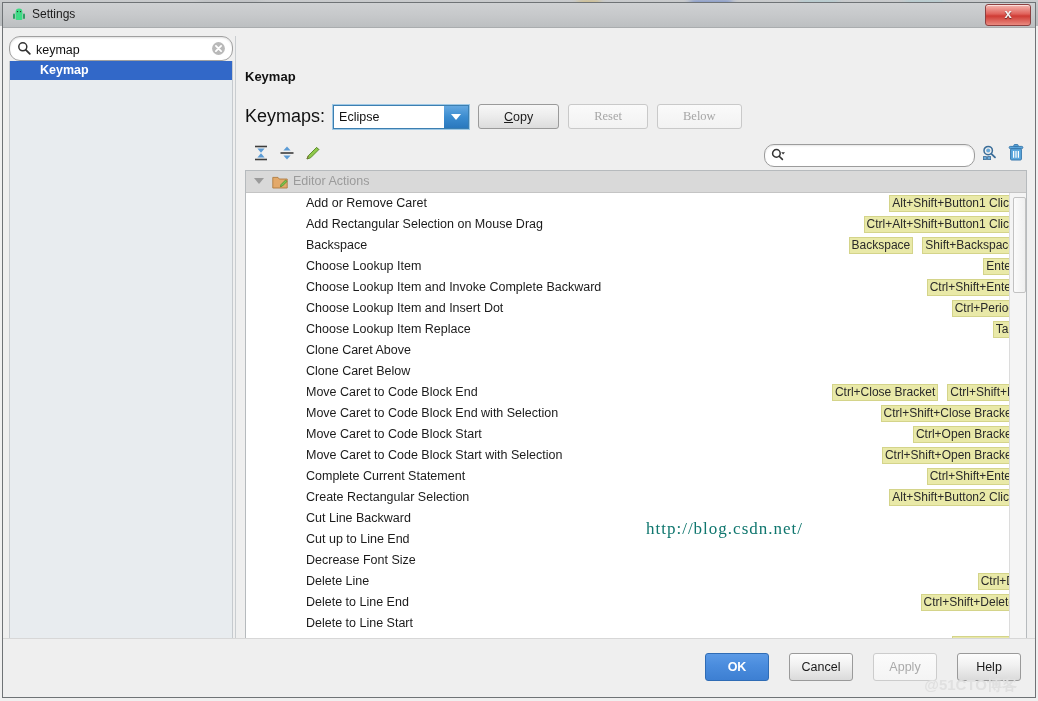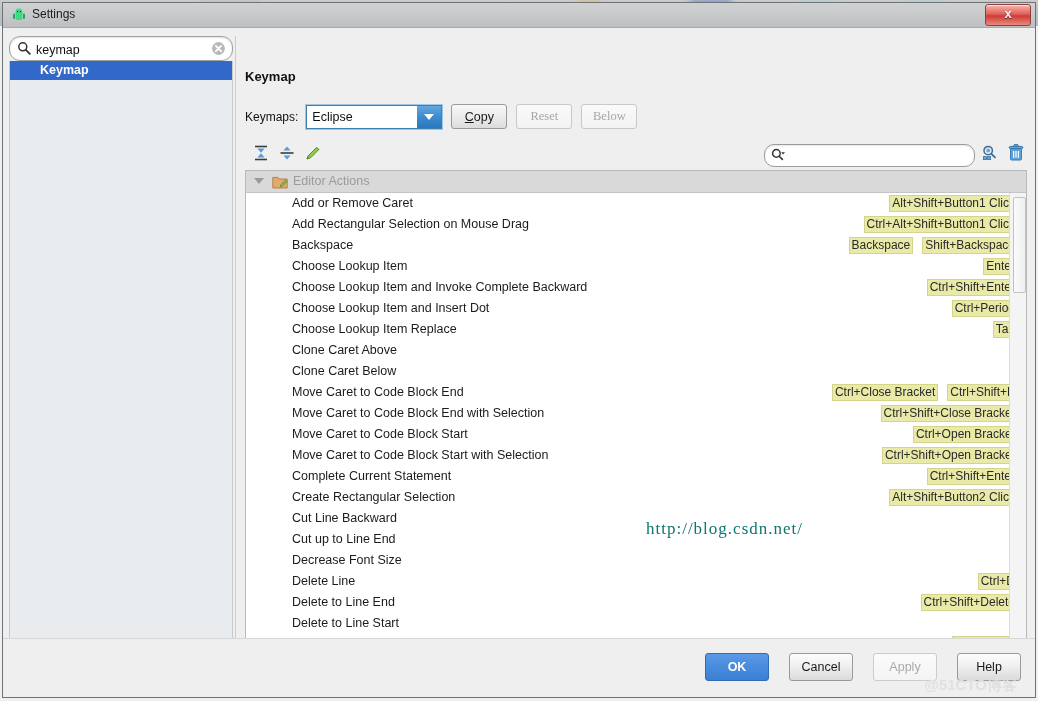--- a/index.html
+++ b/index.html
@@ -140,21 +140,21 @@
   }
   .panel-title {
     position: absolute; left: 4px; top: 33px;
     font-size: 13px; font-weight: bold; color: #111;
   }
   .keymaps-row {
     position: absolute; left: 4px; top: 68px;
     display: flex; align-items: center;
   }
   .keymaps-label {
-    font-size: 12px; color: #111; margin-right: 8px;
+    font-size: 18px; color: #111; margin-right: 8px;
   }
   .combo {
     position: relative;
     width: 134px; height: 22px;
     background: #fff;
     border: 1px solid #3c7fb1;
     box-shadow: 0 0 0 1px #9ec8e5;
     display: flex; align-items: center;
     cursor: pointer;
   }
@@ -169,21 +169,21 @@
   .combo-arrow i {
     display: block;
     border-left: 5px solid transparent;
     border-right: 5px solid transparent;
     border-top: 6px solid #fff;
   }
   .btn {
     height: 25px;
     min-width: 56px;
     margin-left: 9px;
-    padding: 0 0;
+    padding: 0 25px;
     font-family: "Liberation Sans", sans-serif;
     font-size: 12.5px;
     color: #1b1b1b;
     background: linear-gradient(180deg,#f7f7f7 0%, #ededed 45%, #dcdcdc 100%);
     border: 1px solid #9a9a9a;
     border-radius: 3px;
     cursor: pointer;
   }
   .btn.disabled {
     color: #a6a6a6;
@@ -254,21 +254,21 @@
     position: absolute; left: 0; top: 22px; right: 0; bottom: 0;
     overflow: hidden;
   }
   .action-row {
     position: relative;
     height: 21px; line-height: 21px;
     display: flex; align-items: center;
     cursor: pointer;
   }
   .action-name {
-    padding-left: 46px;
+    padding-left: 60px;
     font-size: 12.5px; color: #1b1b1b;
     white-space: nowrap;
   }
   .shortcuts {
     position: absolute; right: 8px; top: 0;
     height: 21px;
     display: flex; align-items: center; gap: 9px;
   }
   .kbd {
     font-size: 12px;

